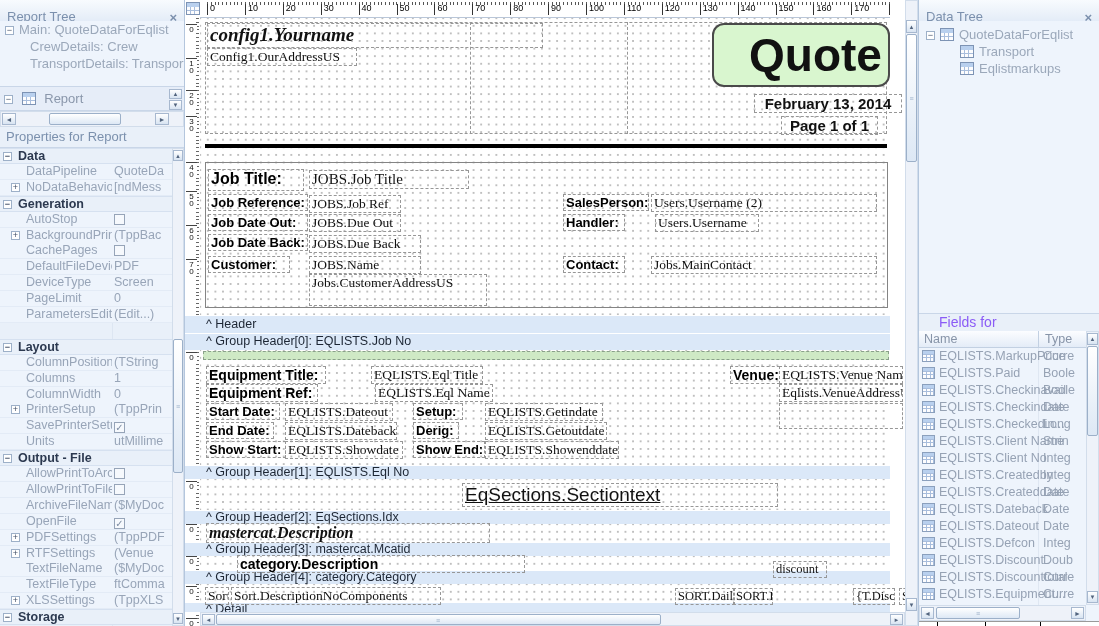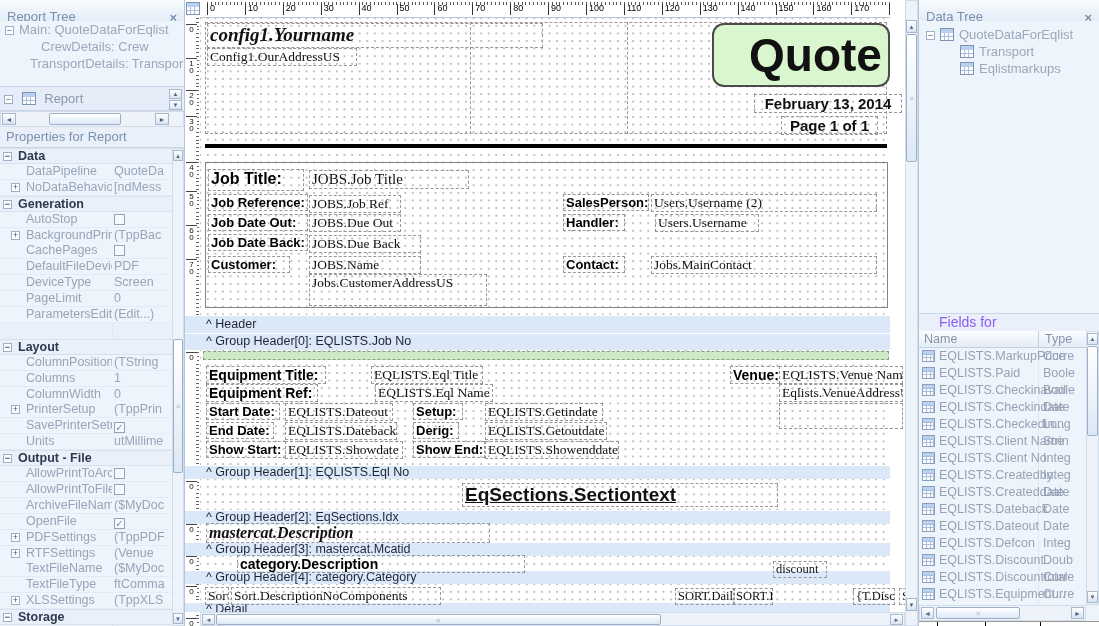--- a/index.html
+++ b/index.html
@@ -45,21 +45,21 @@
 .cobj{position:absolute;border:1px dashed #979797;white-space:nowrap;overflow:hidden;padding:0 2px;color:#111}
 .lbl16{font-weight:bold;font-size:16px;color:#000}
 .lbl14{font-weight:bold;font-size:14px;color:#000}
 .lbl13{font-weight:bold;font-size:13px;color:#000}
 .ser15{font-family:"Liberation Serif",serif;font-size:15px}
 .ser13{font-family:"Liberation Serif",serif;font-size:13.5px}
 .ser12{font-family:"Liberation Serif",serif;font-size:12.5px}
 .serbi18{font-family:"Liberation Serif",serif;font-weight:bold;font-style:italic;font-size:19px}
 .serbi16{font-family:"Liberation Serif",serif;font-weight:bold;font-style:italic;font-size:16px}
 .date15{font-weight:bold;font-size:15px;text-align:center}
-.sec19{font-weight:bold;font-size:19px;text-decoration:underline}
+.sec19{font-weight:normal;font-size:19px;text-decoration:underline}
 .big{font-weight:bold;font-size:46px;line-height:58px}
 .shape-dash{position:absolute;border:1px dashed #979797}
 .shape-vdash{position:absolute;border-left:1px dashed #979797;width:1px}
 .shape-hline{position:absolute;background:#000}
 .shape-solid{position:absolute;border:1px solid #848484}
 .shape-green{position:absolute;background:#cfe9c5;border:1px dashed #8aa08a}
 .shape-quote{position:absolute;background:#d9f6cf;border:2px solid #4a4a4a;border-radius:12px}
 
 .subtitle{color:#8b5cf6;font-size:14px;line-height:17px;padding-left:20px;background:#e9f0f9;border-top:1px solid #c9d6e8;border-bottom:1px solid #c9d6e8}
 .colhdr{position:absolute;background:linear-gradient(#fcfdff,#e4ecf7);border-bottom:1px solid #c2d0e2;color:#8794a8;font-size:12.5px;line-height:16px}
@@ -74,21 +74,21 @@
 </head>
 <body>
 
 <div class="abs" id="leftpanel" style="left:0;top:0;width:185px;height:626px;border-right:1px solid #b4c6dd">
   <div class="ptitle">
     <span>Report Tree</span>
     <span class="close">×</span>
   </div>
   <div class="tree abs" id="ltree" style="left:0;top:21px;width:184px;height:65px;">
       <div class="titem" style="padding-left: 5px;"><span class="expbox">−</span><span>Main: QuoteDataForEqlist</span></div>
-      <div class="titem" style="padding-left: 30px; margin-left: 11px;"><span>CrewDetails: Crew</span></div>
+      <div class="titem" style="padding-left: 30px;"><span>CrewDetails: Crew</span></div>
       <div class="titem" style="padding-left: 30px;"><span>TransportDetails: Transport</span></div>
     </div>
 
   <div class="abs" style="left:0;top:86px;width:184px;height:25px;background:#e6edf8;border-top:1px solid #c9d6e8;border-bottom:1px solid #c9d6e8;font-size:13px;line-height:24px;color:#8a97ab;white-space:nowrap">
     <span class="expbox" style="margin-left:4px">−</span>
     <span class="gicon"></span>
     <span>Report</span>
     <span class="sbtn" style="right:2px;top:2px;width:13px;height:10px;font-size:6px;line-height:9px">▲</span>
     <span class="sbtn" style="right:2px;top:13px;width:13px;height:10px;font-size:6px;line-height:9px">▼</span>
   </div>

